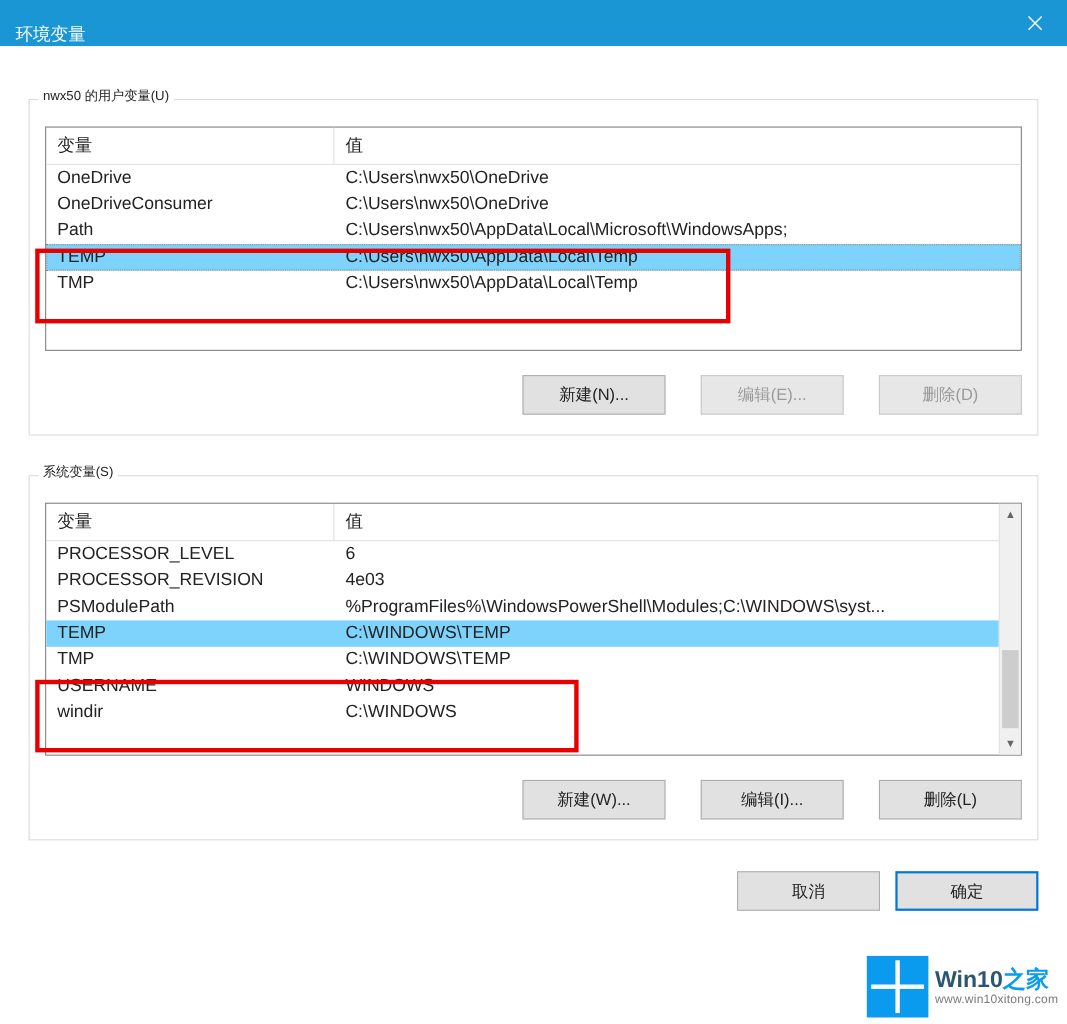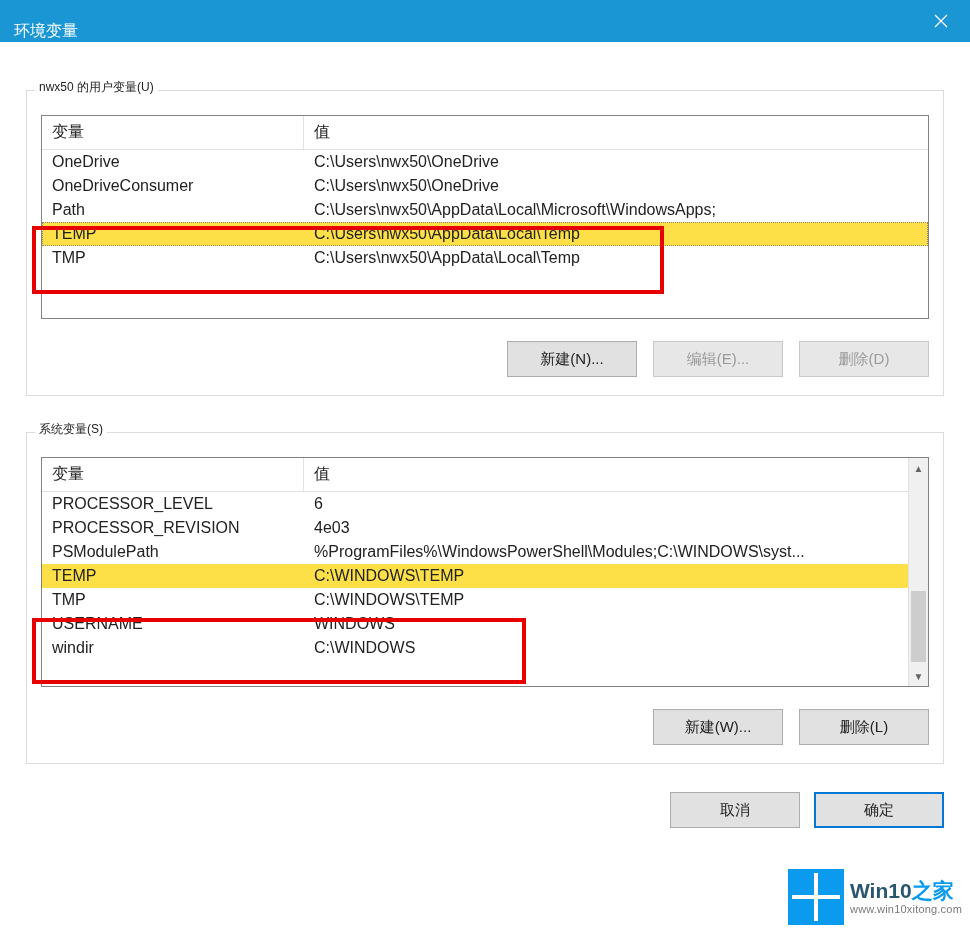--- a/index.html
+++ b/index.html
@@ -69,26 +69,26 @@
 .col-var { width: 262px; flex-shrink: 0; }
 .lv-body { min-height: 0; }
 .lv-row {
   display: flex;
   font-size: 16px;
   color: #222;
 }
 .lv-row .cell { padding: 3px 10px; }
 .lv-row .cell.col-var { width: 262px; flex-shrink: 0; }
 .lv-row .cell.col-val { flex: 1; white-space: nowrap; overflow: hidden; text-overflow: ellipsis; }
-.lv-row.selected { background: #fde047; }
+.lv-row.selected { background: #7dd3fc; }
 .lv-row.dotted { outline: 1px dotted #888; outline-offset: -1px; }
 .button-row {
   display: flex;
   justify-content: flex-end;
-  gap: 16px;
+  gap: 32px;
   margin-top: 22px;
 }
 button.win-btn {
   width: 130px;
   height: 36px;
   font-family: inherit;
   font-size: 15px;
   background: #e1e1e1;
   border: 1px solid #adadad;
   cursor: pointer;
@@ -263,20 +263,21 @@
       <div class="scrollbar-v">
         <div class="scroll-btn">▲</div>
         <div class="scroll-track">
           <div class="scroll-thumb" style="top:60%;height:38%;"></div>
         </div>
         <div class="scroll-btn">▼</div>
       </div>
     </div>
     <div class="button-row">
       <button class="win-btn">新建(W)...</button>
+      <button class="win-btn">编辑(I)...</button>
       <button class="win-btn">删除(L)</button>
     </div>
   </div>
 
   <div class="dialog-buttons">
     <button class="win-btn">取消</button>
     <button class="win-btn default-btn">确定</button>
   </div>
 
 </div>

